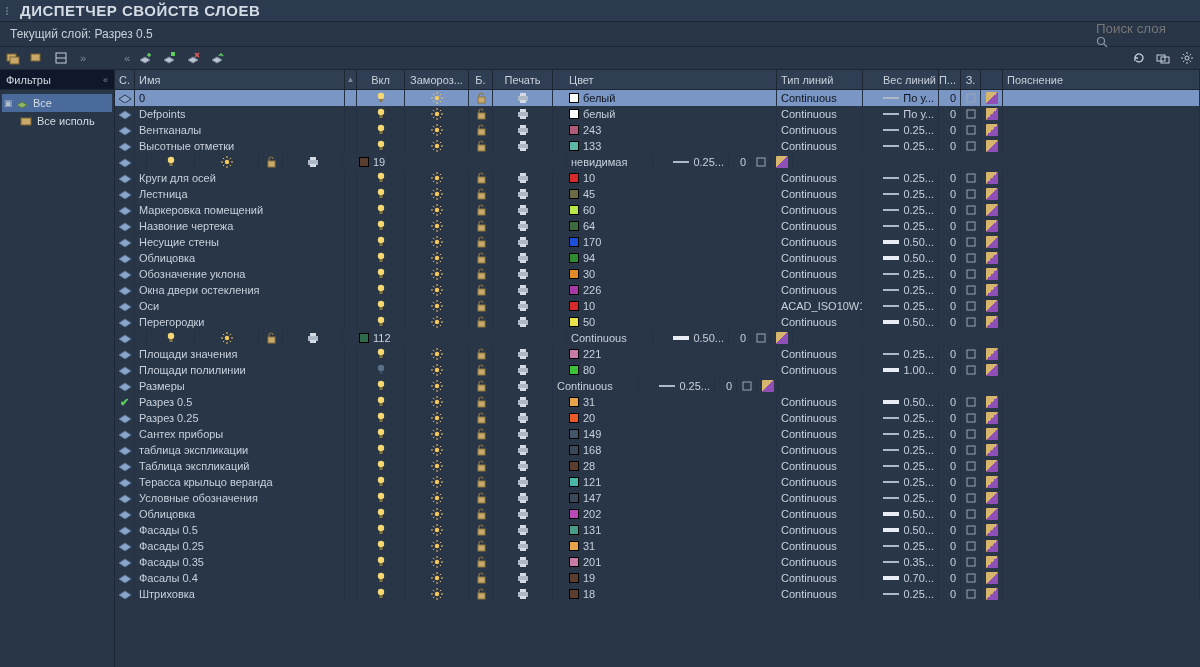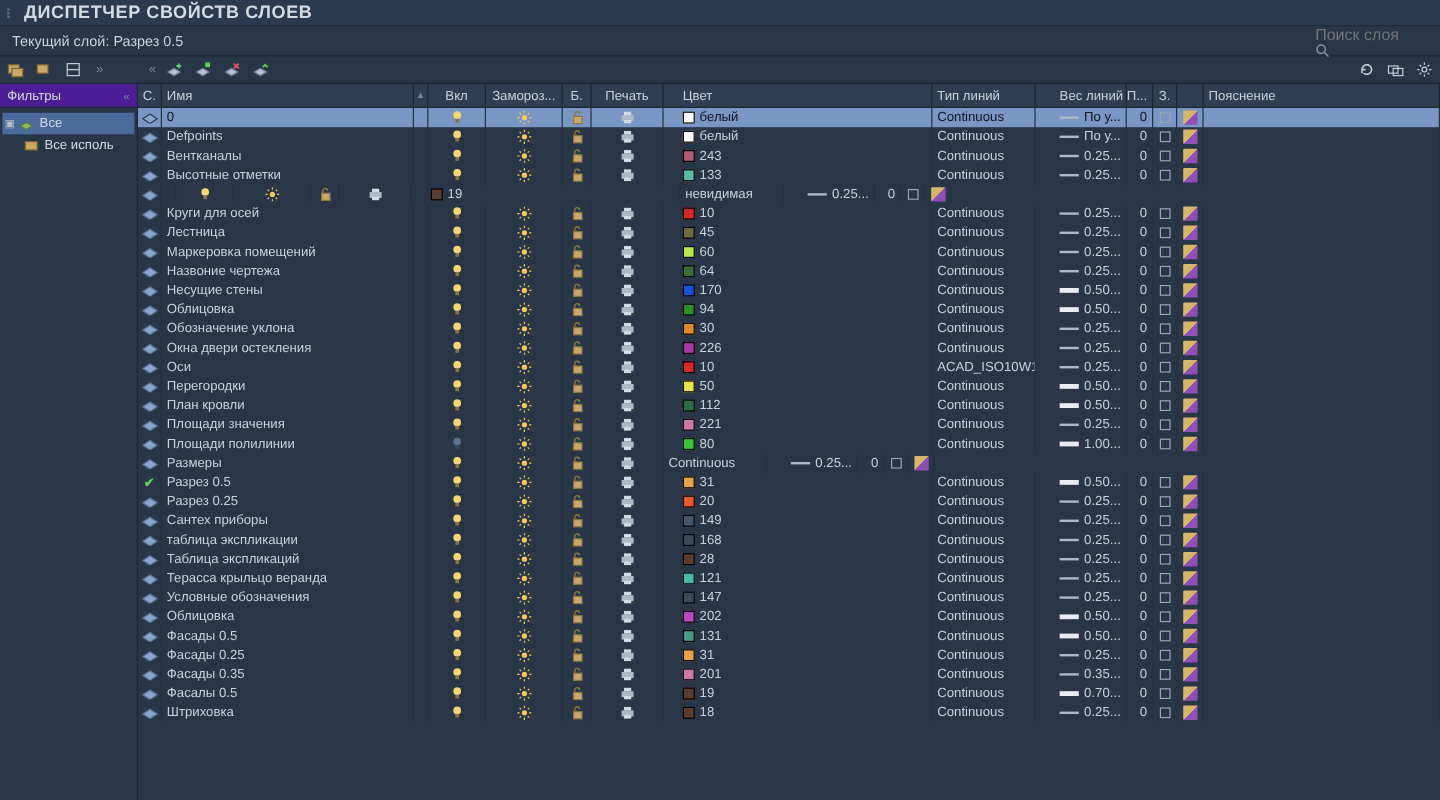--- a/index.html
+++ b/index.html
@@ -76,21 +76,21 @@
   .chevrons { color:#7d8a9b; font-size:11px; margin-left:4px;}
   .main { display:flex; height: calc(667px - 22px - 24px - 24px); }
   .sidebar {
     width: 115px;
     border-right: 1px solid #1d2733;
     background:#293647;
     display:flex; flex-direction:column;
   }
   .sidebar .hdr {
     height: 20px;
-    background:#4c1d95;
+    background:#0f172a;
     display:flex; align-items:center; padding:0 6px;
     border-bottom:1px solid #1d2733;
     font-size:11px;
   }
   .sidebar .hdr .chev { margin-left:auto; font-size:9px; color:#7d8a9b;}
   .tree { padding:4px 2px; font-size:11px;}
   .tree-row { display:flex; align-items:center; gap:3px; height:18px; padding-left:2px; white-space:nowrap; overflow:hidden;}
   .tree-row.sel { background:#4a6a9b; }
   .tree-row .tw { width:9px; color:#b5bfcc; font-size:9px;}
   .tree-row .fldr { width:14px; text-align:center;}
@@ -1267,21 +1267,20 @@
           <div class="c-desc"></div>
         </div>
         <div class="row">
           <div class="c-status">
             <span class="layer-icon">
               <svg width="14" height="10" viewBox="0 0 14 10">
                 <path d="M1 6 L7 2 L13 6 L7 10 Z" fill="#8aa5c9" stroke="#5a7494"></path>
               </svg>
             </span>
           </div>
-          <div class="c-name">План кровли</div>
           <div class="c-sort"></div>
           <div class="c-on">
             <svg width="10" height="12" viewBox="0 0 10 12">
               <circle cx="5" cy="4" r="3.2" fill="#f7d774"></circle>
               <rect x="3.5" y="7" width="3" height="3" fill="#8a7640"></rect>
             </svg>
           </div>
           <div class="c-freeze">
             <svg width="12" height="12" viewBox="0 0 12 12">
               <circle cx="6" cy="6" r="2.2" fill="#f7c95c"></circle>
@@ -2219,21 +2218,21 @@
           <div class="c-desc"></div>
         </div>
         <div class="row">
           <div class="c-status">
             <span class="layer-icon">
               <svg width="14" height="10" viewBox="0 0 14 10">
                 <path d="M1 6 L7 2 L13 6 L7 10 Z" fill="#8aa5c9" stroke="#5a7494"></path>
               </svg>
             </span>
           </div>
-          <div class="c-name">Фасалы 0.5</div>
+          <div class="c-name">Фасалы 0.4</div>
           <div class="c-sort"></div>
           <div class="c-on">
             <svg width="10" height="12" viewBox="0 0 10 12">
               <circle cx="5" cy="4" r="3.2" fill="#f7d774"></circle>
               <rect x="3.5" y="7" width="3" height="3" fill="#8a7640"></rect>
             </svg>
           </div>
           <div class="c-freeze">
             <svg width="12" height="12" viewBox="0 0 12 12">
               <circle cx="6" cy="6" r="2.2" fill="#f7c95c"></circle>

